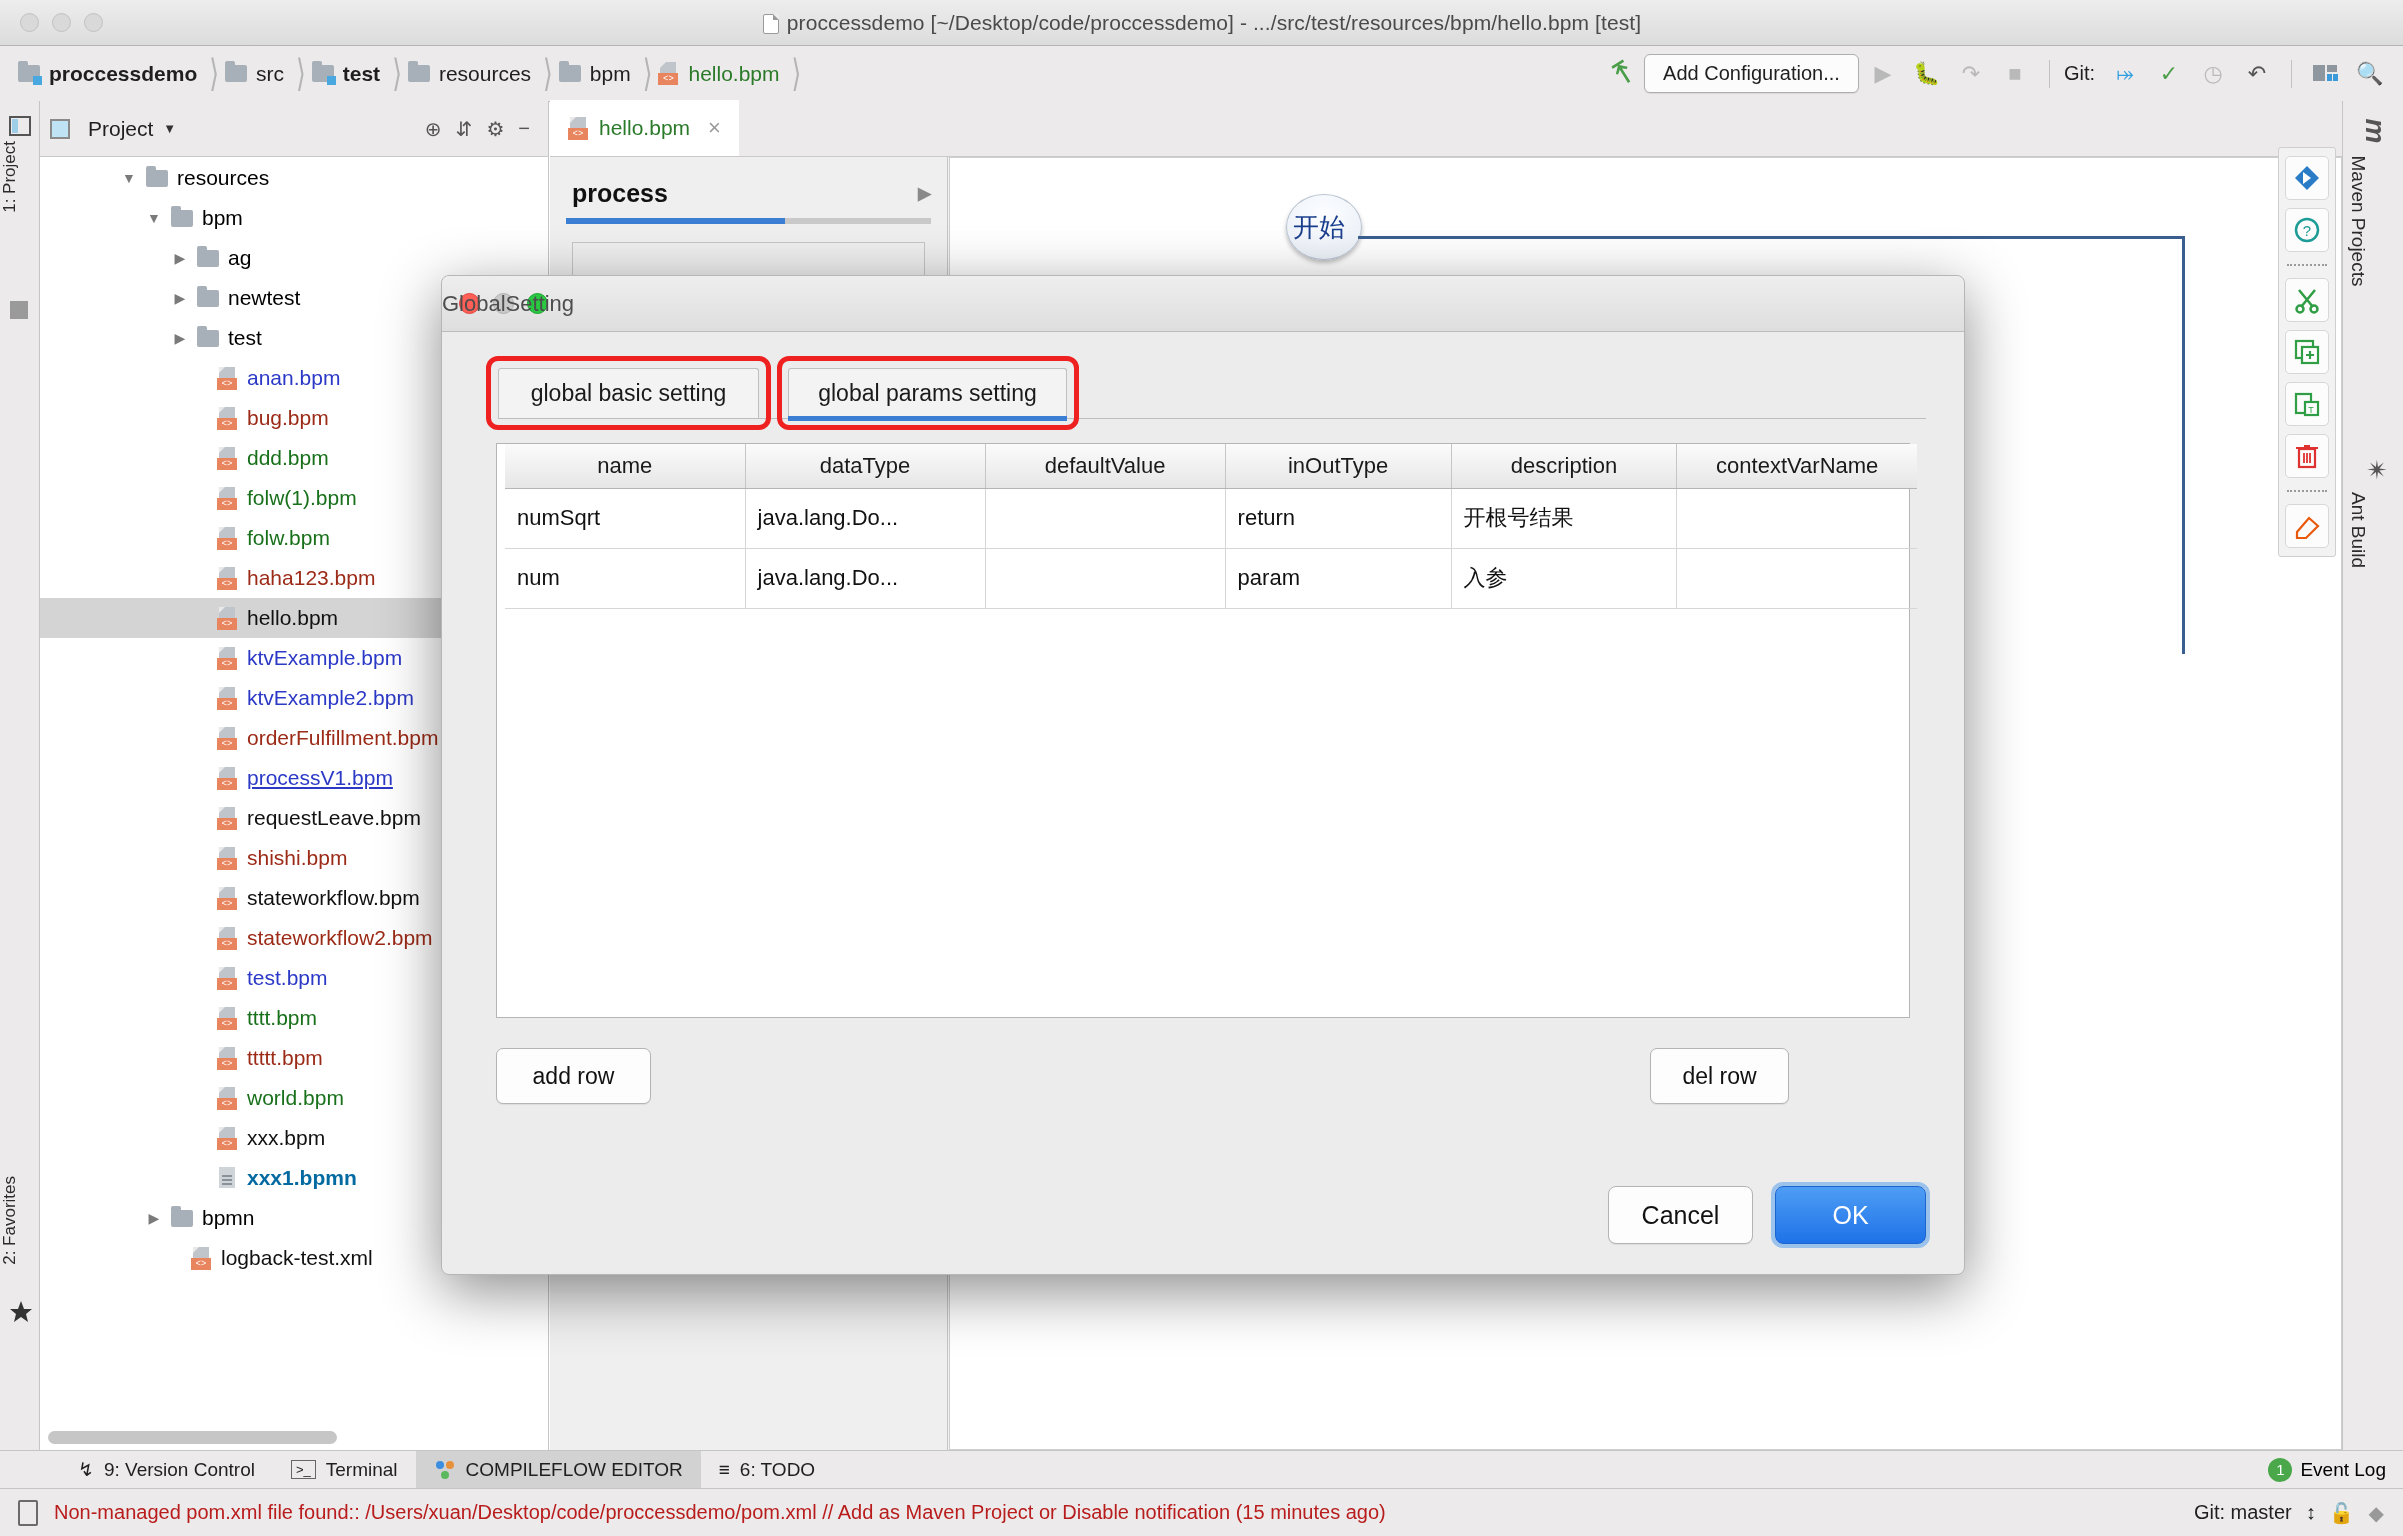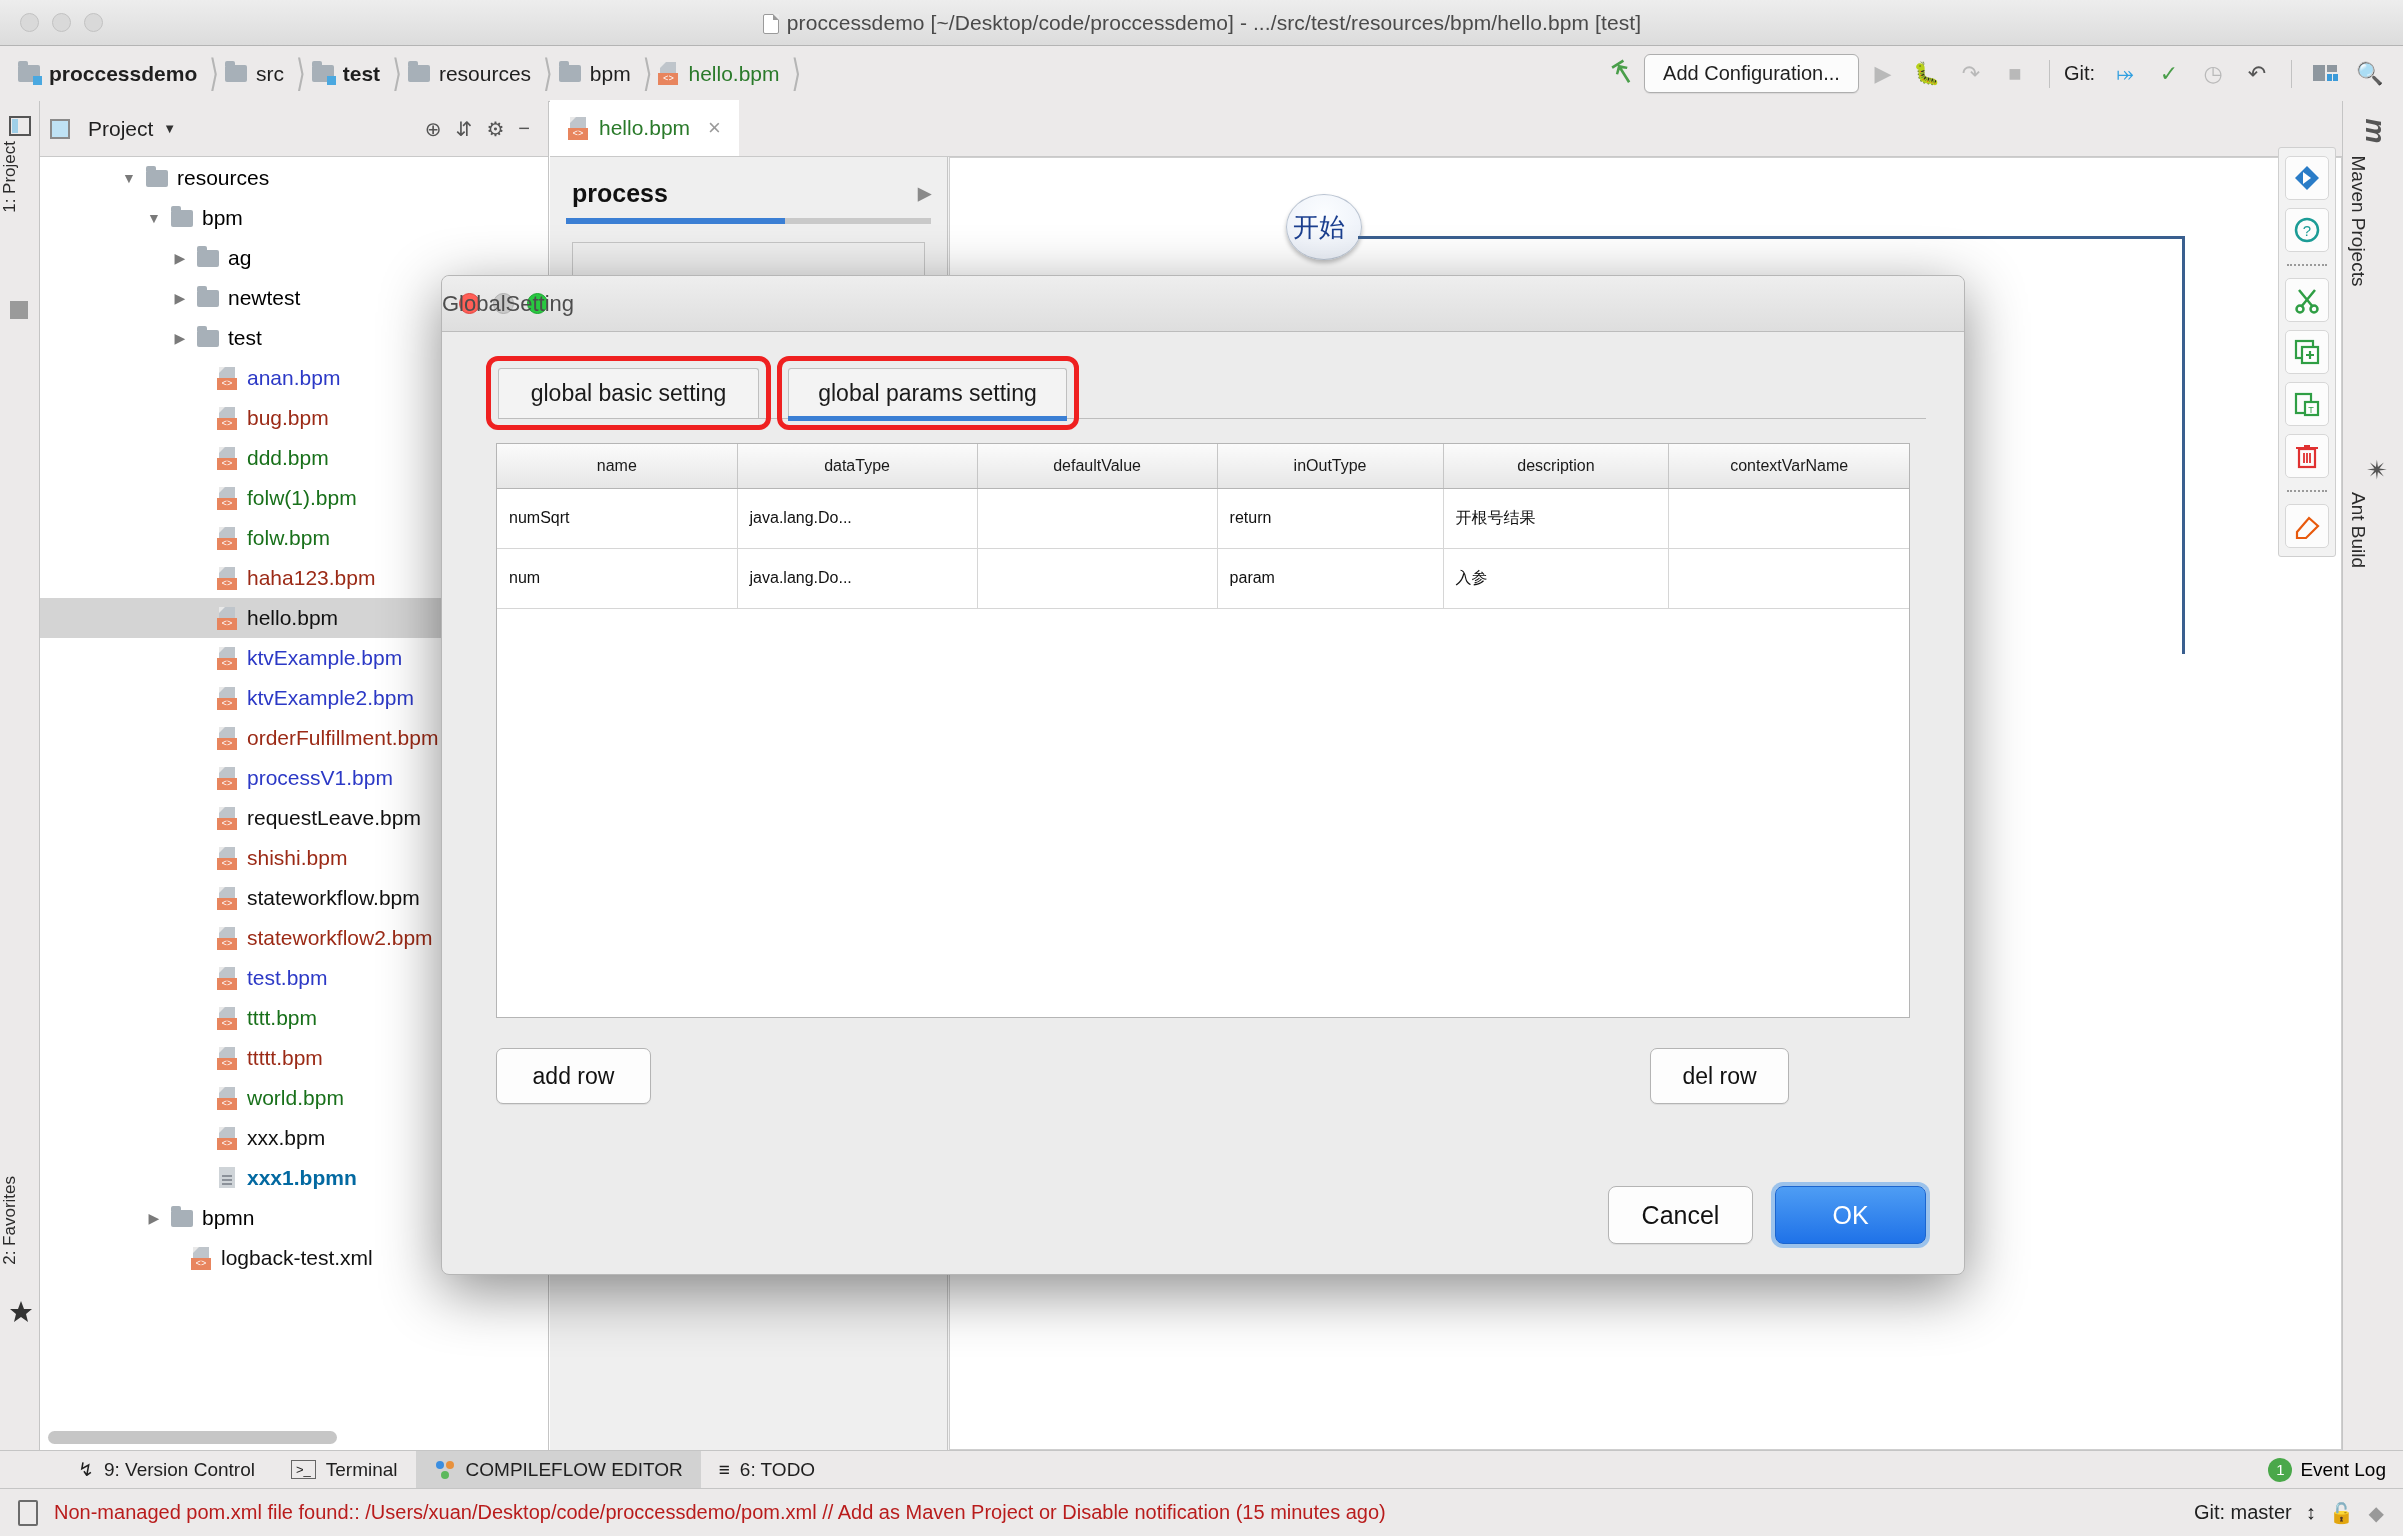--- a/index.html
+++ b/index.html
@@ -216,21 +216,21 @@
   .tab-underline { position:absolute; left:308px; top:62px; width:279px; height:5px;
                    background:#3b7fd4; }
   .tabs-baseline { position:absolute; left:18px; right:0; top:64px; height:1px;
                    background:#bdbdbd; }
   .hl-box { position:absolute; border:5px solid #ef2020; border-radius:12px; }
   #hl0 { left:6px; top:2px; width:285px; height:74px; }
   #hl1 { left:297px; top:2px; width:302px; height:74px; }
 
   .tablewrap { position:absolute; left:54px; top:111px; right:54px; height:575px;
      background:#ffffff; border:1px solid #b5b5b5; }
-  table.params { width:100%; border-collapse:collapse; font-size:16px; }
+  table.params { width:100%; border-collapse:collapse; font-size:22px;margin-left:8px; }
   table.params th {
      background: linear-gradient(#fbfbfb, #e6e6e6);
      border-right:1px solid #c6c6c6; border-bottom:1px solid #b5b5b5;
      font-weight:normal; color:#1a1a1a; height:44px;
   }
   table.params td {
      border-right:1px solid #d6d6d6; border-bottom:1px solid #d6d6d6;
      height:60px; padding-left:12px; color:#111;
   }
   table.params th:last-child, table.params td:last-child { border-right:none; }
@@ -490,21 +490,21 @@
             <span class="tag">&lt;&gt;</span>
           </span>
           <span class="tname" style="color: rgb(155, 42, 22);">orderFulfillment.bpm</span>
         </div>
         <div class="trow" style="padding-left: 155px;">
           <span class="tw"></span>
           <span class="bpm-ico">
             <span class="pg"></span>
             <span class="tag">&lt;&gt;</span>
           </span>
-          <span class="tname" style="color: rgb(44, 57, 198);">processV1.bpm</span>
+          <span class="tname" style="color: rgb(44, 57, 198); text-decoration: underline;">processV1.bpm</span>
         </div>
         <div class="trow" style="padding-left: 155px;">
           <span class="tw"></span>
           <span class="bpm-ico">
             <span class="pg"></span>
             <span class="tag">&lt;&gt;</span>
           </span>
           <span class="tname" style="color: rgb(17, 17, 17);">requestLeave.bpm</span>
         </div>
         <div class="trow" style="padding-left: 155px;">

